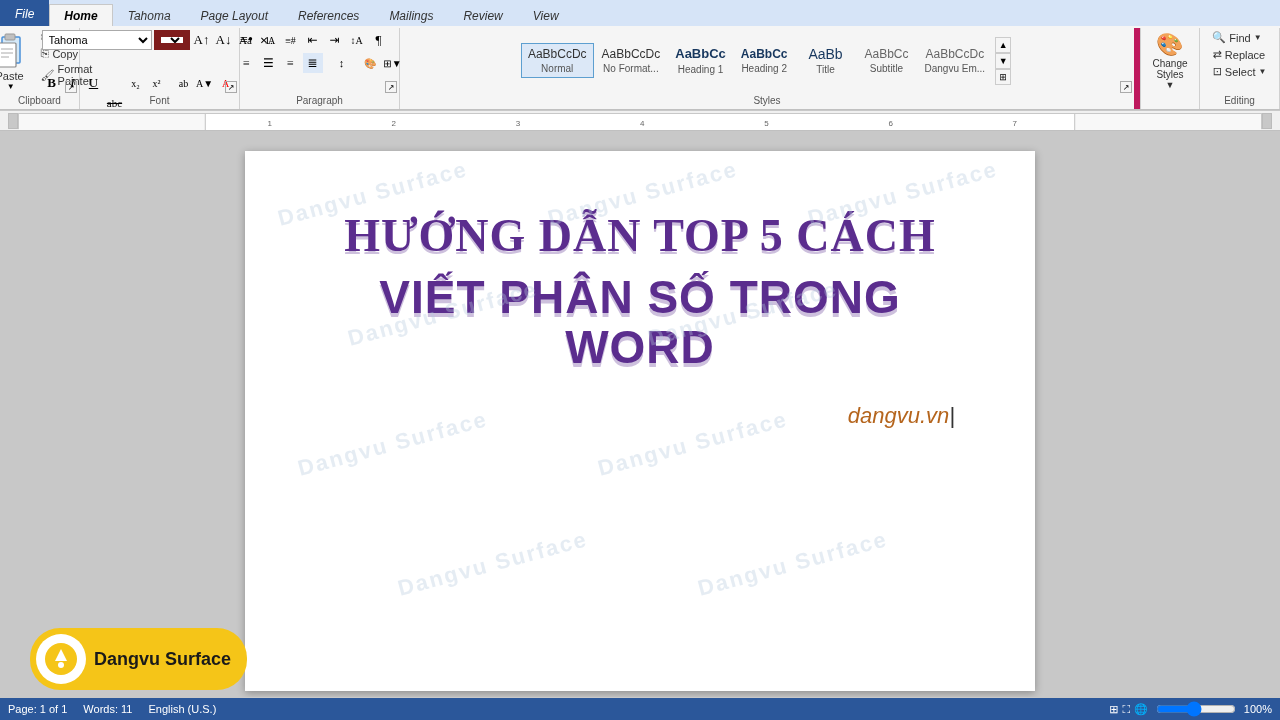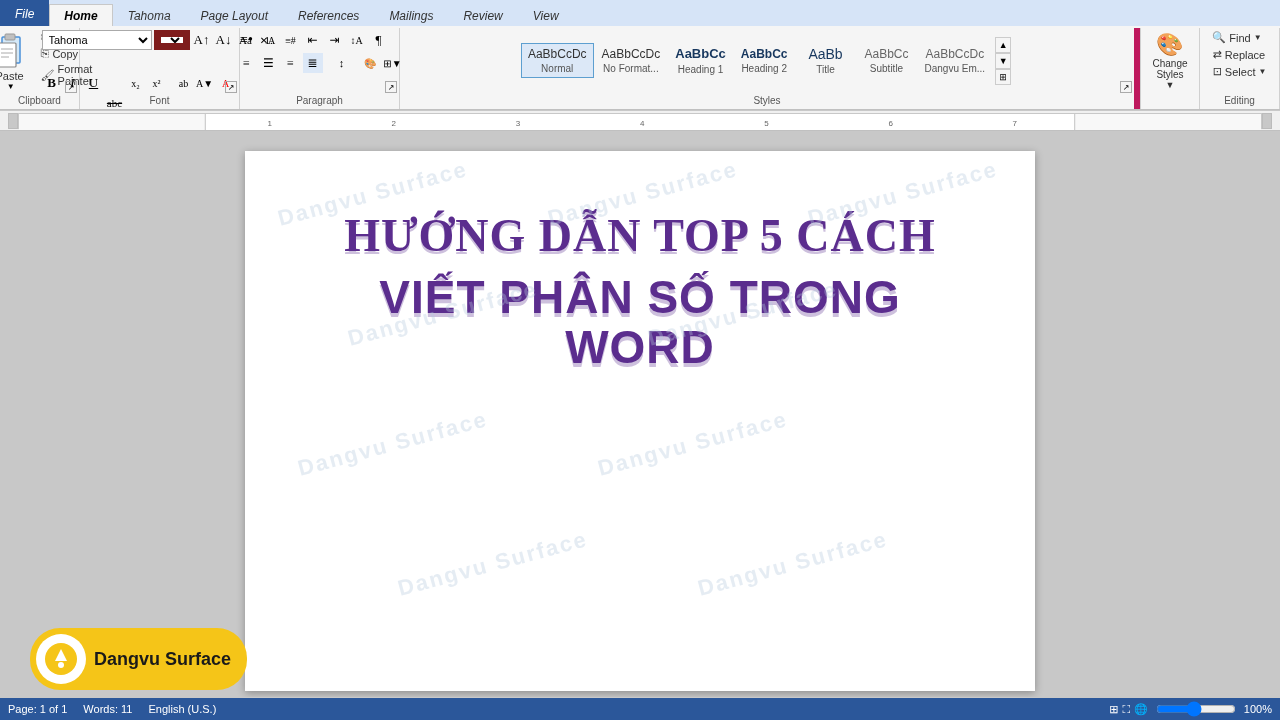--- a/index.html
+++ b/index.html
@@ -665,20 +665,21 @@
     <div class="watermark" style="top:30px; left:560px; transform: rotate(-15deg); font-size:22px;">Dangvu Surface</div>
     <div class="watermark" style="top:150px; left:100px; transform: rotate(-15deg); font-size:22px;">Dangvu Surface</div>
     <div class="watermark" style="top:150px; left:400px; transform: rotate(-15deg); font-size:22px;">Dangvu Surface</div>
     <div class="watermark" style="top:280px; left:50px; transform: rotate(-15deg); font-size:22px;">Dangvu Surface</div>
     <div class="watermark" style="top:280px; left:350px; transform: rotate(-15deg); font-size:22px;">Dangvu Surface</div>
     <div class="watermark" style="top:400px; left:150px; transform: rotate(-15deg); font-size:22px;">Dangvu Surface</div>
     <div class="watermark" style="top:400px; left:450px; transform: rotate(-15deg); font-size:22px;">Dangvu Surface</div>
 
     <div class="doc-title-line1">HƯỚNG DẪN TOP 5 CÁCH</div>
     <div class="doc-title-line2">VIẾT PHÂN SỐ TRONG WORD</div>
+    <div class="doc-url">dangvu.vn</div>
   </div>
 </div>
 
 <div class="branding">
   <div class="brand-icon">
     <svg viewBox="0 0 36 36" xmlns="http://www.w3.org/2000/svg">
       <circle cx="18" cy="18" r="16" fill="#f5c518"></circle>
       <polygon points="18,8 24,20 12,20" fill="white" stroke="none"></polygon>
       <circle cx="18" cy="24" r="3" fill="white"></circle>
     </svg>

